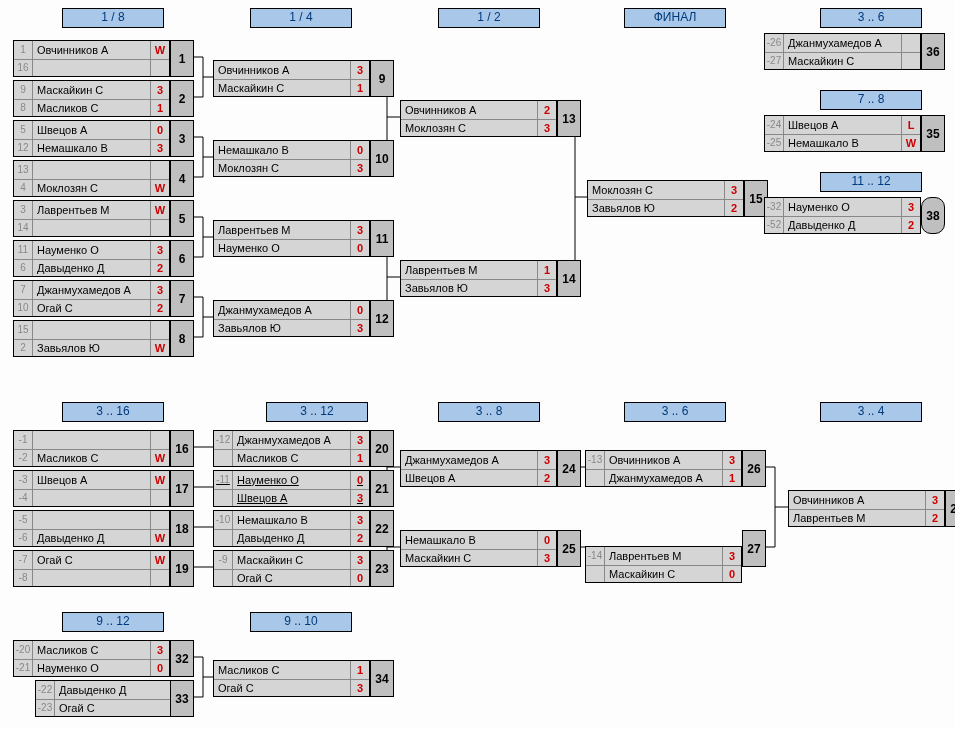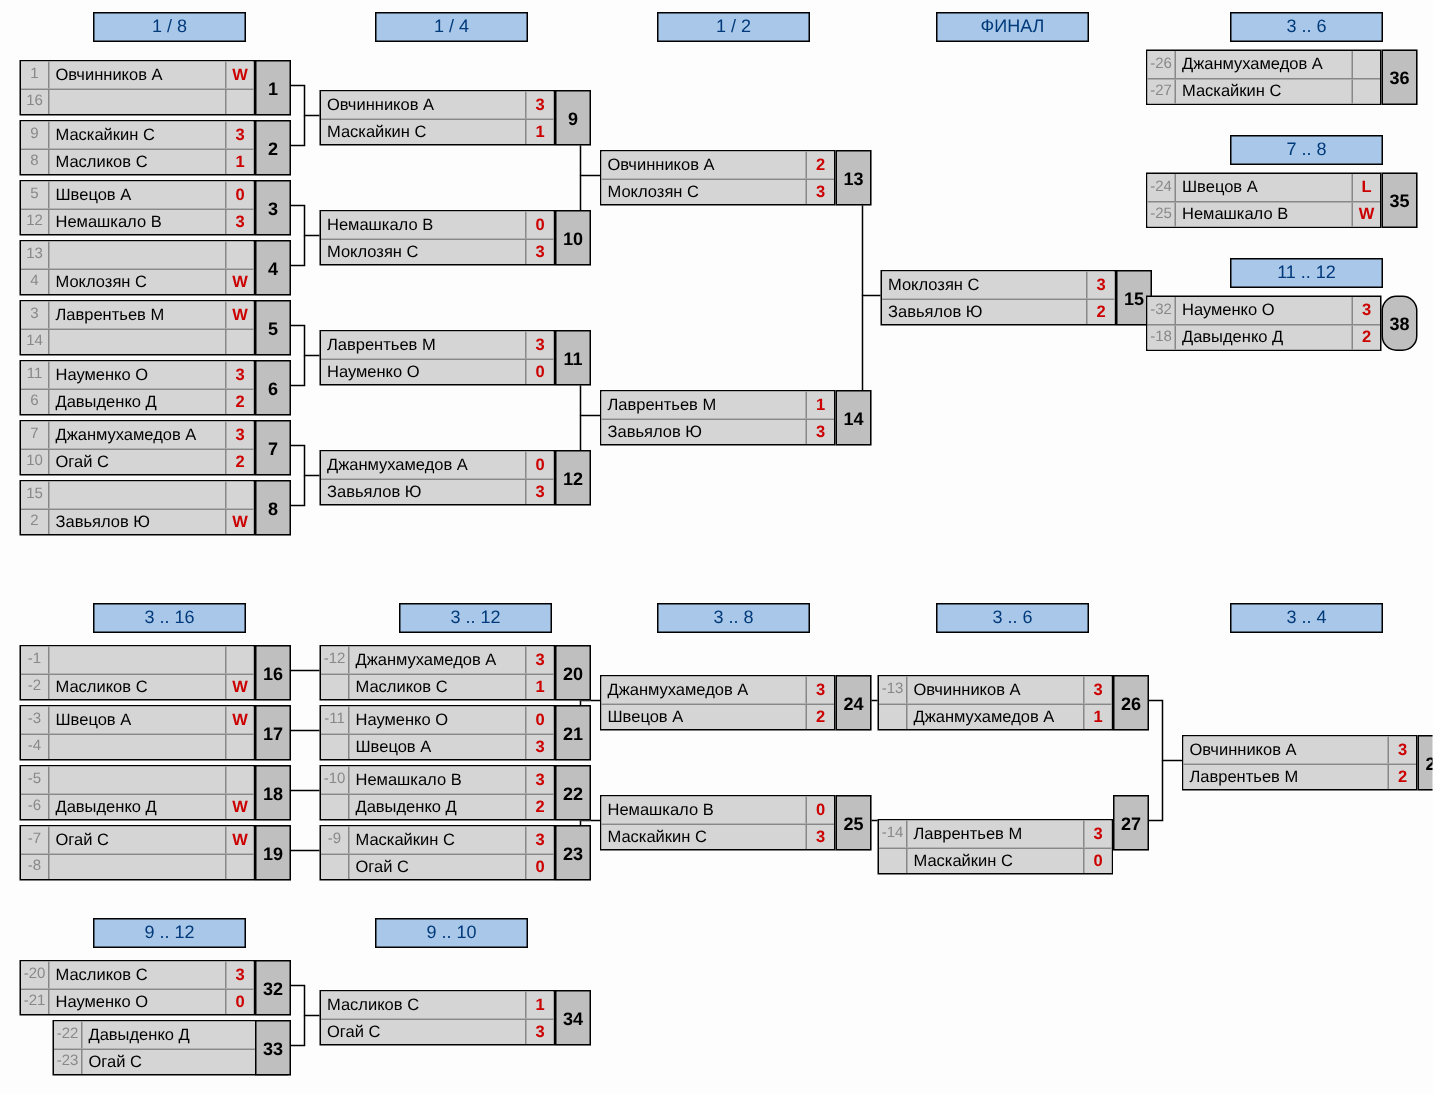--- a/index.html
+++ b/index.html
@@ -279,21 +279,21 @@
       </div>
     </div>
     <div class="mnum" style="left: 921px; top: 115px;">35</div>
     <div class="mb" style="left: 764px; top: 197px;">
       <div class="row">
         <div class="seed">-32</div>
         <div class="nm">Науменко О</div>
         <div class="sc">3</div>
       </div>
       <div class="row">
-        <div class="seed">-18</div>
+        <div class="seed">-52</div>
         <div class="nm">Давыденко Д</div>
         <div class="sc">2</div>
       </div>
     </div>
     <div class="mnum" style="left: 921px; top: 197px; border-radius: 10px;">38</div>
     <div class="mb" style="left: 13px; top: 430px;">
       <div class="row">
         <div class="seed">-1</div>
         <div class="nm"></div>
         <div class="sc"></div>
@@ -350,21 +350,21 @@
         <div class="nm">Джанмухамедов А</div>
         <div class="sc">3</div>
       </div>
       <div class="row">
         <div class="seed"></div>
         <div class="nm">Масликов С</div>
         <div class="sc">1</div>
       </div>
     </div>
     <div class="mnum" style="left: 370px; top: 430px;">20</div>
-    <div class="mb" style="left: 213px; top: 470px;">
+    <div class="mb" style="left: 213px; top: 470px; text-decoration: underline;">
       <div class="row">
         <div class="seed">-11</div>
         <div class="nm">Науменко О</div>
         <div class="sc">0</div>
       </div>
       <div class="row">
         <div class="seed"></div>
         <div class="nm">Швецов А</div>
         <div class="sc">3</div>
       </div>

